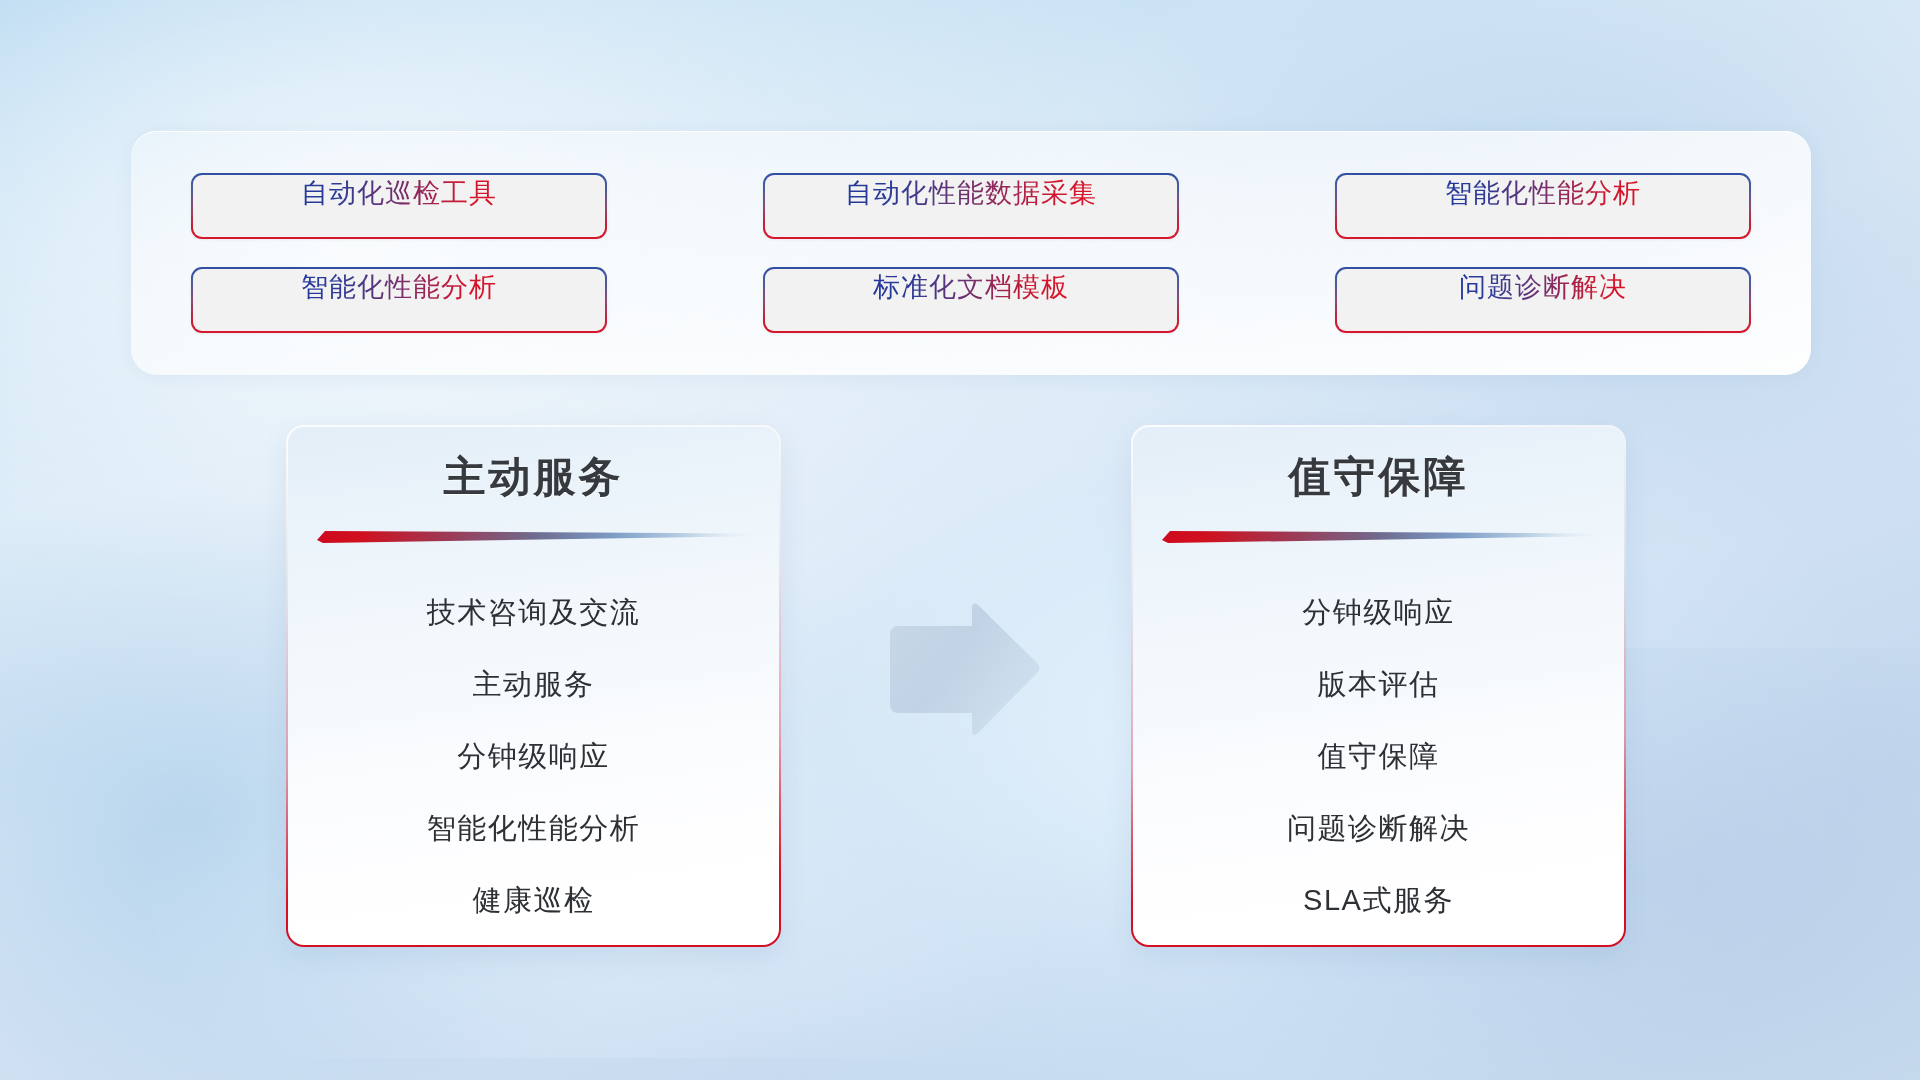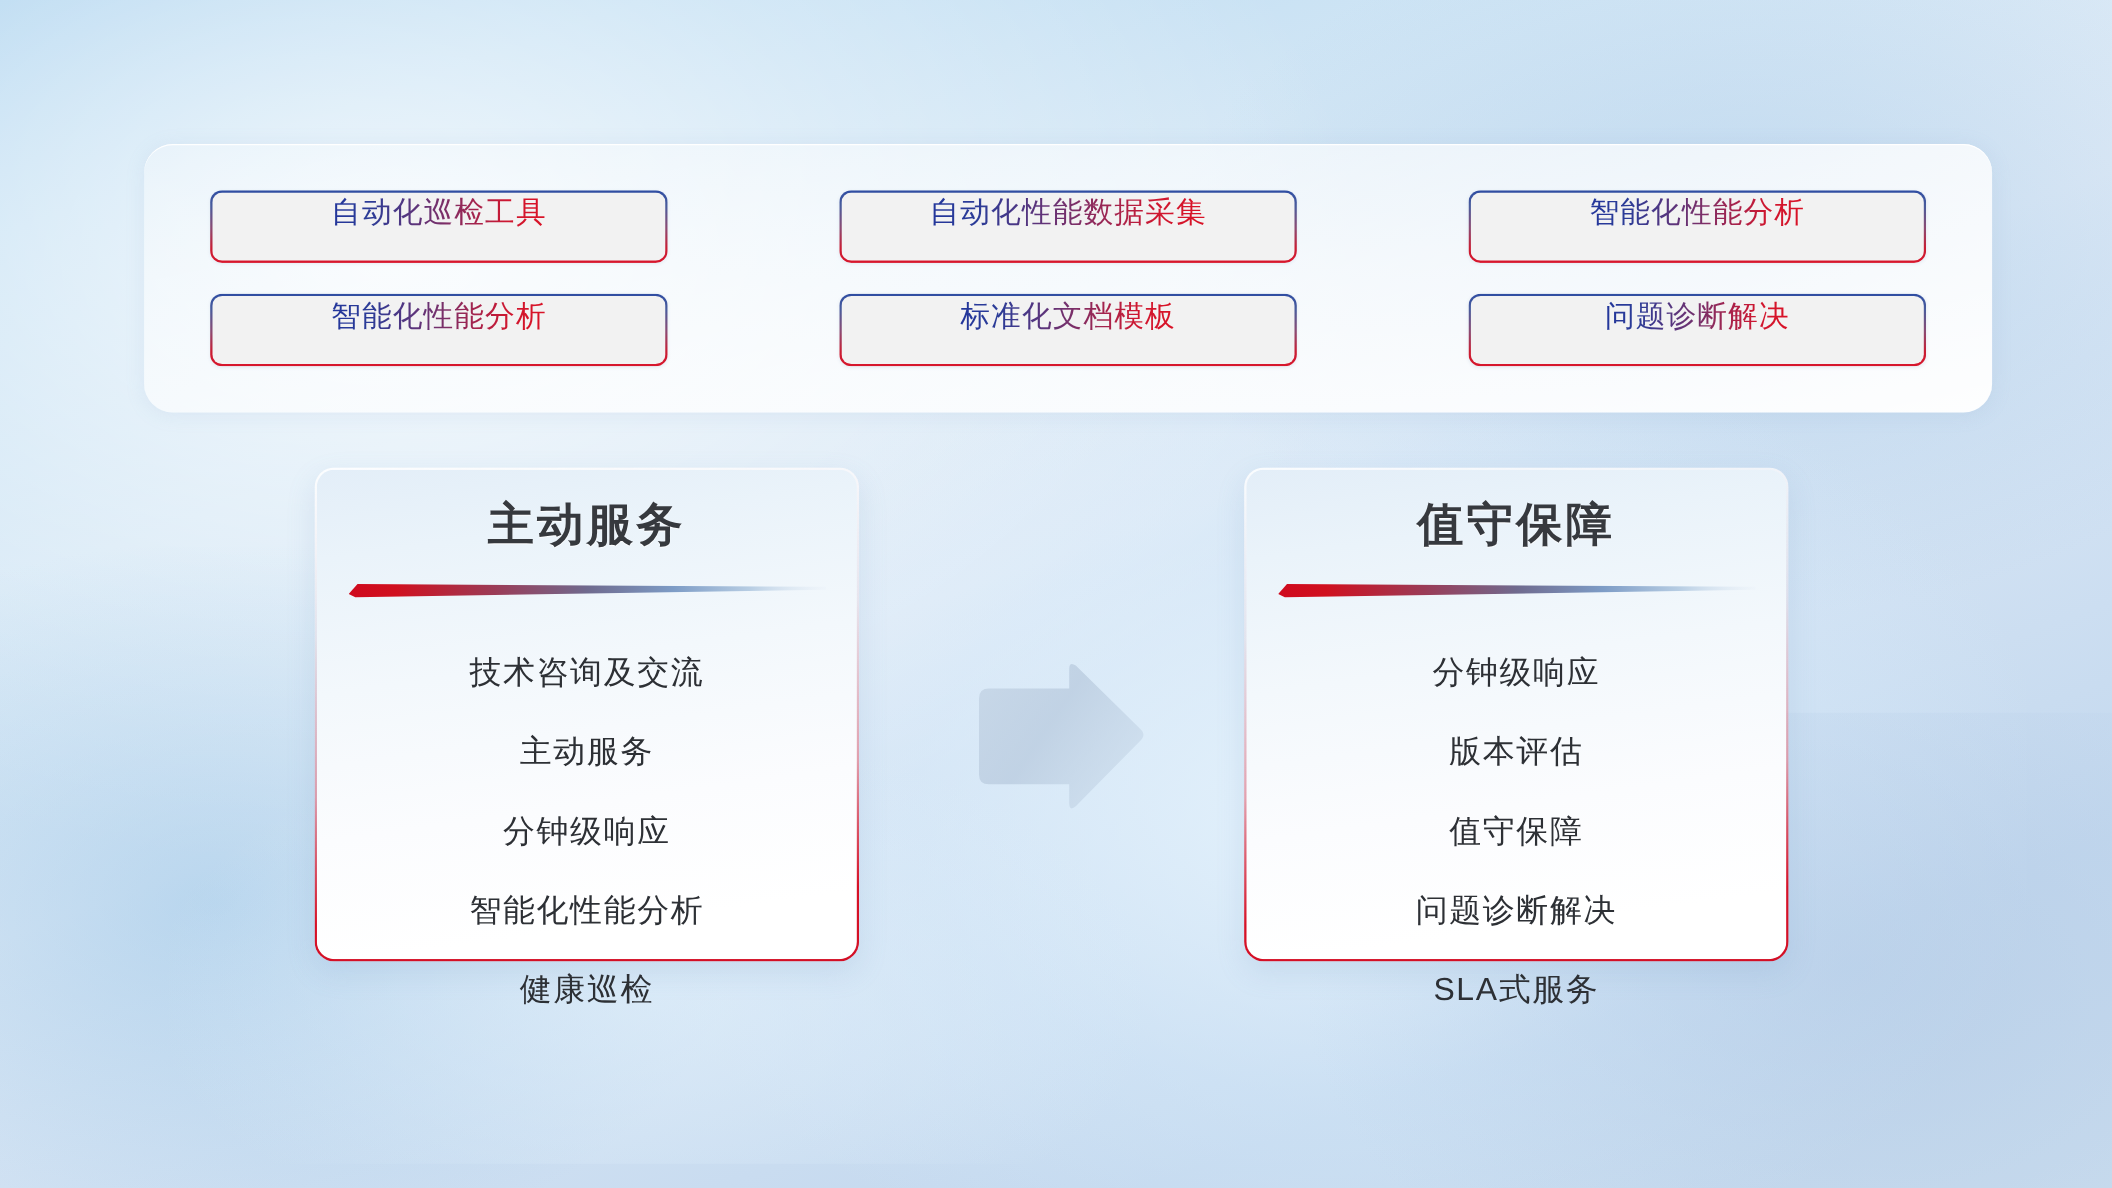--- a/index.html
+++ b/index.html
@@ -116,21 +116,21 @@
     color: transparent;
     -webkit-text-fill-color: transparent;
     white-space: nowrap;
   }
 
   
   .card {
     position: absolute;
     top: 425px;
     width: 495px;
-    height: 449px;
+    height: 522px;
     border-radius: 18px;
     box-sizing: border-box;
     overflow: visible;
   }
   .card-left  { left: 286px; }
   .card-right { left: 1131px; }
 
   .card-inner {
     position: absolute;
     inset: 0;

